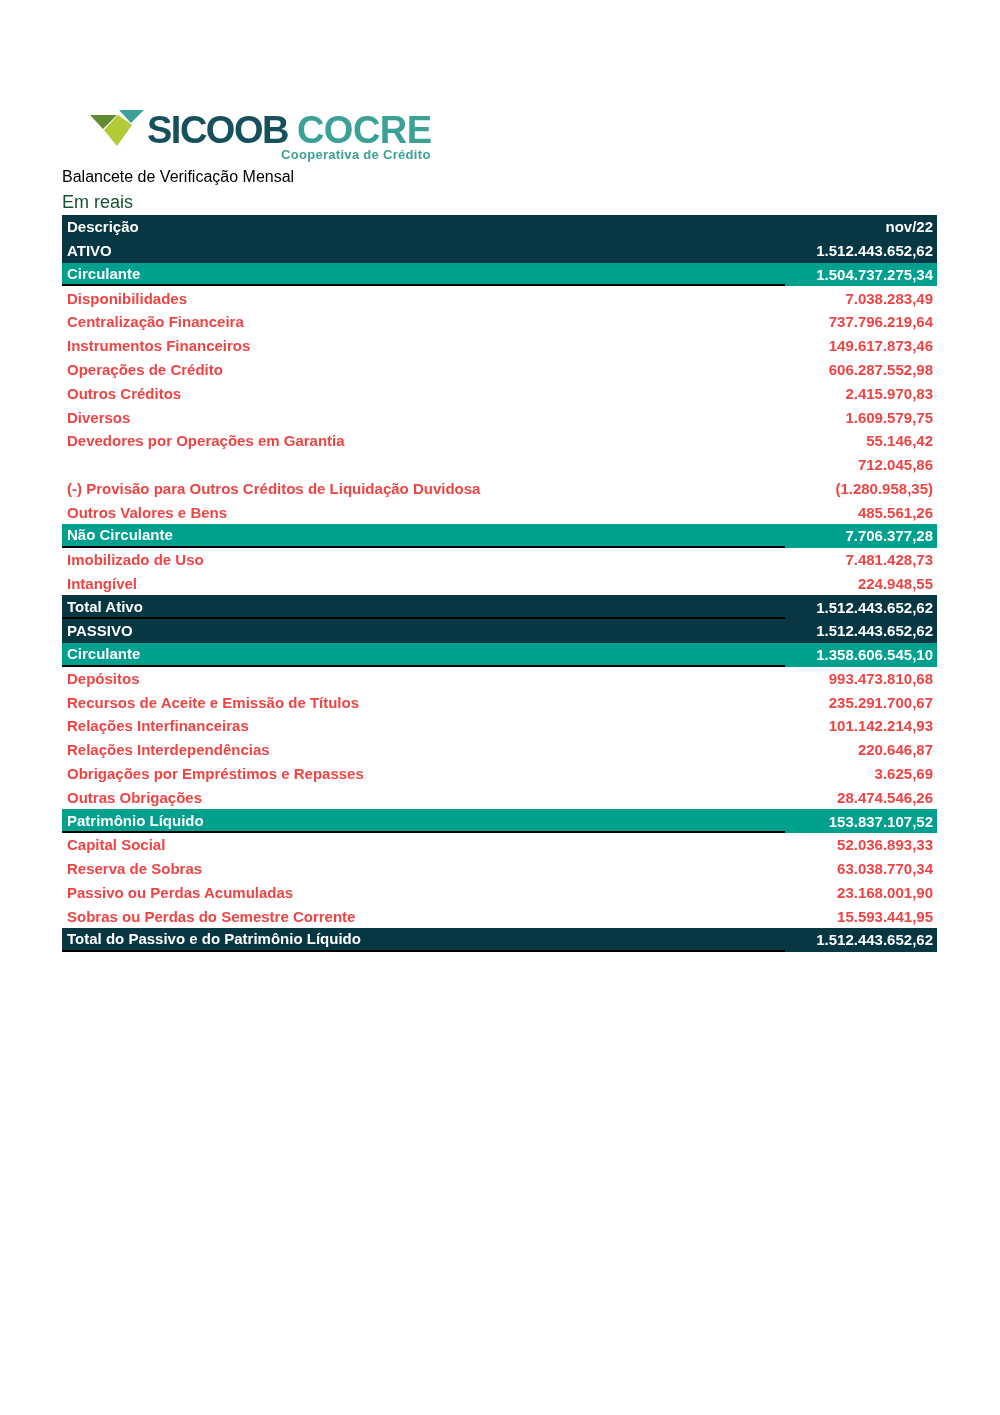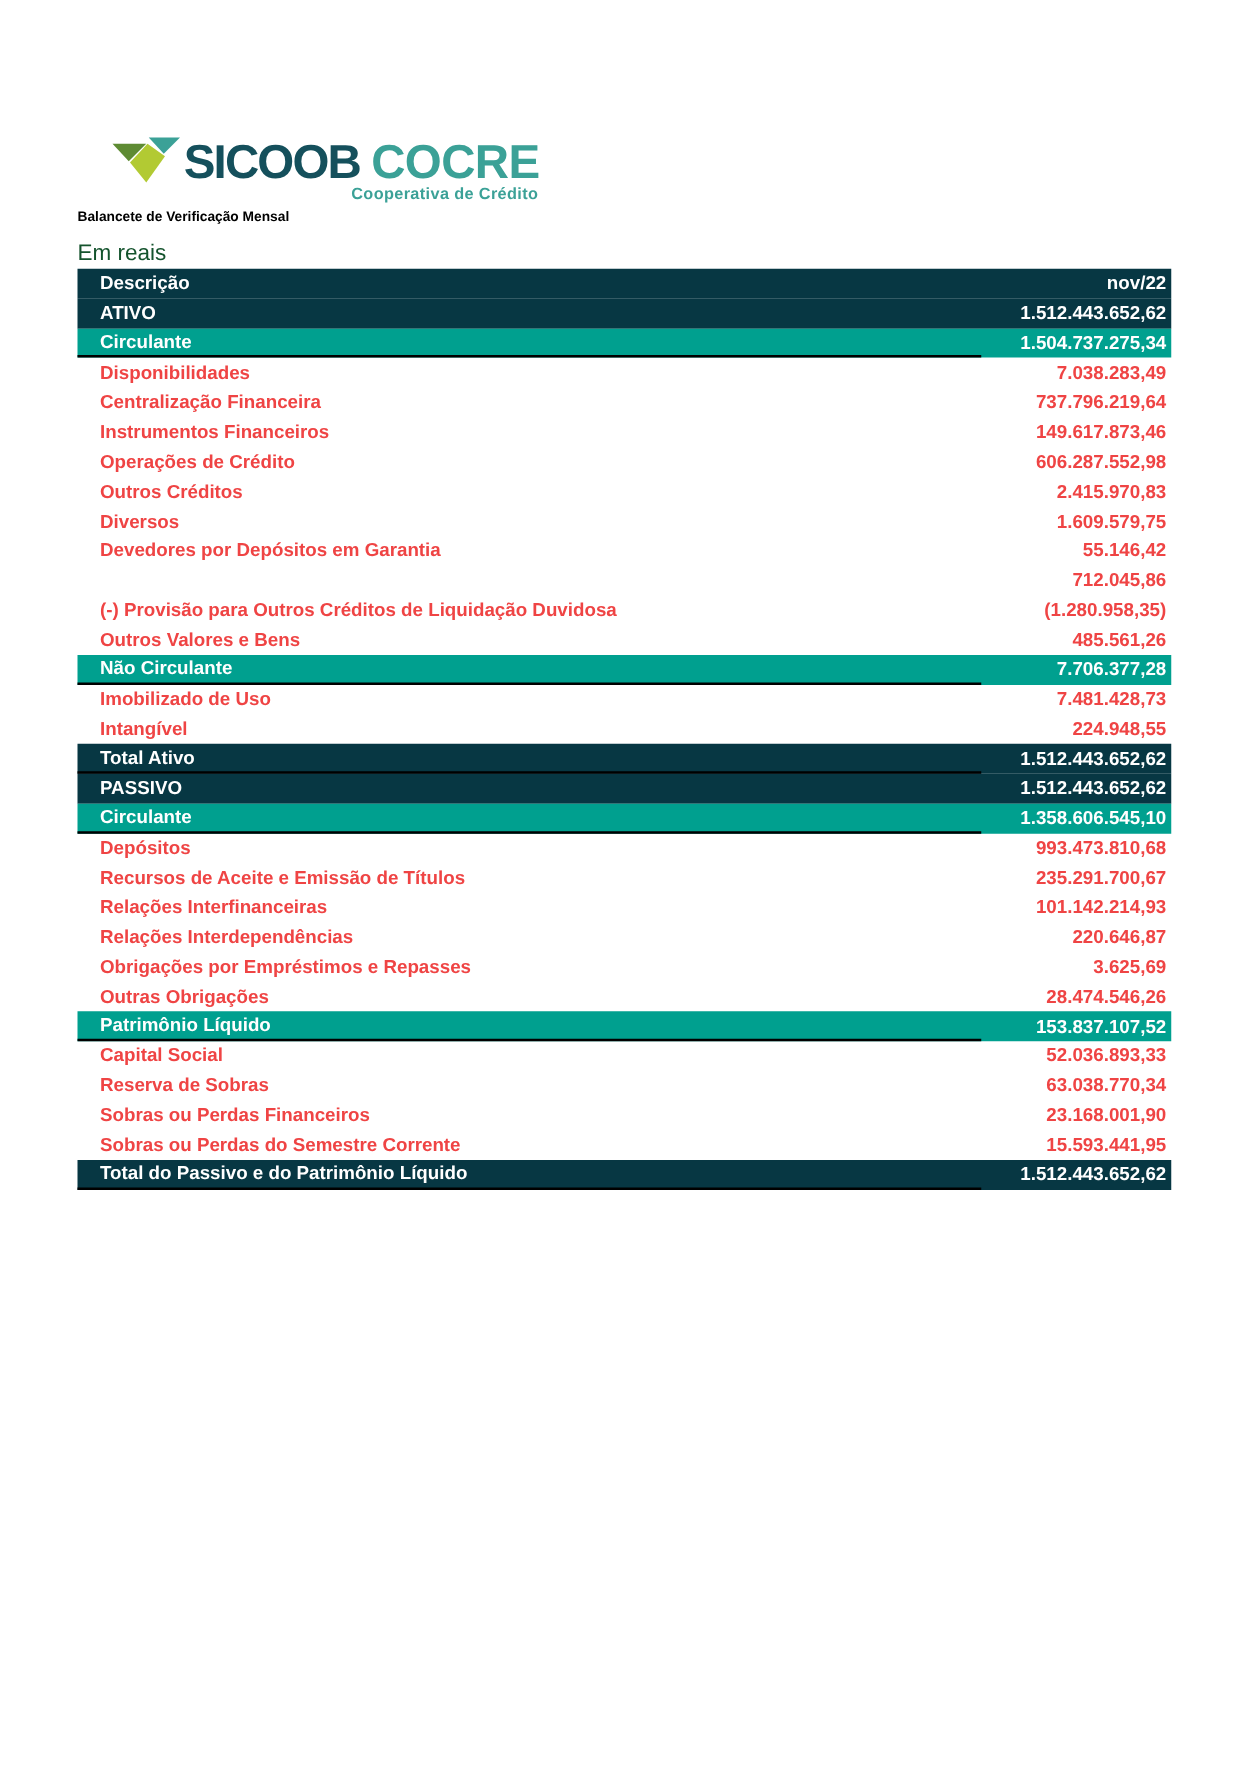--- a/index.html
+++ b/index.html
@@ -65,22 +65,22 @@
     margin-top: -2px;
     padding-right: 1px;
   }
 
   
   .doc-title {
     position: absolute;
     left: 62px;
     top: 168px;
     margin: 0;
-    font-size: 11px;
-    font-weight: bold;
+    font-size: 16px;
+    font-weight: normal;
     color: #000000;
   }
   .doc-subtitle {
     position: absolute;
     left: 62px;
     top: 192px;
     font-size: 18px;
     font-weight: normal;
     color: #14532d;
   }
@@ -102,21 +102,21 @@
   .cell {
     display: flex;
     align-items: center;
     box-sizing: border-box;
     height: 100%;
     white-space: nowrap;
     overflow: hidden;
   }
   .cell-label {
     width: 723px;
-    padding-left: 18px;
+    padding-left: 5px;
   }
   .cell-value {
     flex: 1;
     justify-content: flex-end;
     padding-right: 4px;
   }
   .row.band-dark {
     background: var(--band-dark);
     color: #ffffff;
   }
@@ -182,21 +182,21 @@
         </div>
         <div class="row">
           <span class="cell cell-label">Outros Créditos</span>
           <span class="cell cell-value">2.415.970,83</span>
         </div>
         <div class="row">
           <span class="cell cell-label">Diversos</span>
           <span class="cell cell-value">1.609.579,75</span>
         </div>
         <div class="row">
-          <span class="cell cell-label">Devedores por Depósitos em Garantia</span>
+          <span class="cell cell-label">Devedores por Operações em Garantia</span>
           <span class="cell cell-value">55.146,42</span>
         </div>
         <div class="row">
           <span class="cell cell-value">712.045,86</span>
         </div>
         <div class="row">
           <span class="cell cell-label">(-) Provisão para Outros Créditos de Liquidação Duvidosa</span>
           <span class="cell cell-value">(1.280.958,35)</span>
         </div>
         <div class="row">
@@ -257,21 +257,21 @@
         </div>
         <div class="row">
           <span class="cell cell-label">Capital Social</span>
           <span class="cell cell-value">52.036.893,33</span>
         </div>
         <div class="row">
           <span class="cell cell-label">Reserva de Sobras</span>
           <span class="cell cell-value">63.038.770,34</span>
         </div>
         <div class="row">
-          <span class="cell cell-label">Sobras ou Perdas Financeiros</span>
+          <span class="cell cell-label">Passivo ou Perdas Acumuladas</span>
           <span class="cell cell-value">23.168.001,90</span>
         </div>
         <div class="row">
           <span class="cell cell-label">Sobras ou Perdas do Semestre Corrente</span>
           <span class="cell cell-value">15.593.441,95</span>
         </div>
         <div class="row band-dark rule">
           <span class="cell cell-label">Total do Passivo e do Patrimônio Líquido</span>
           <span class="cell cell-value">1.512.443.652,62</span>
         </div>

